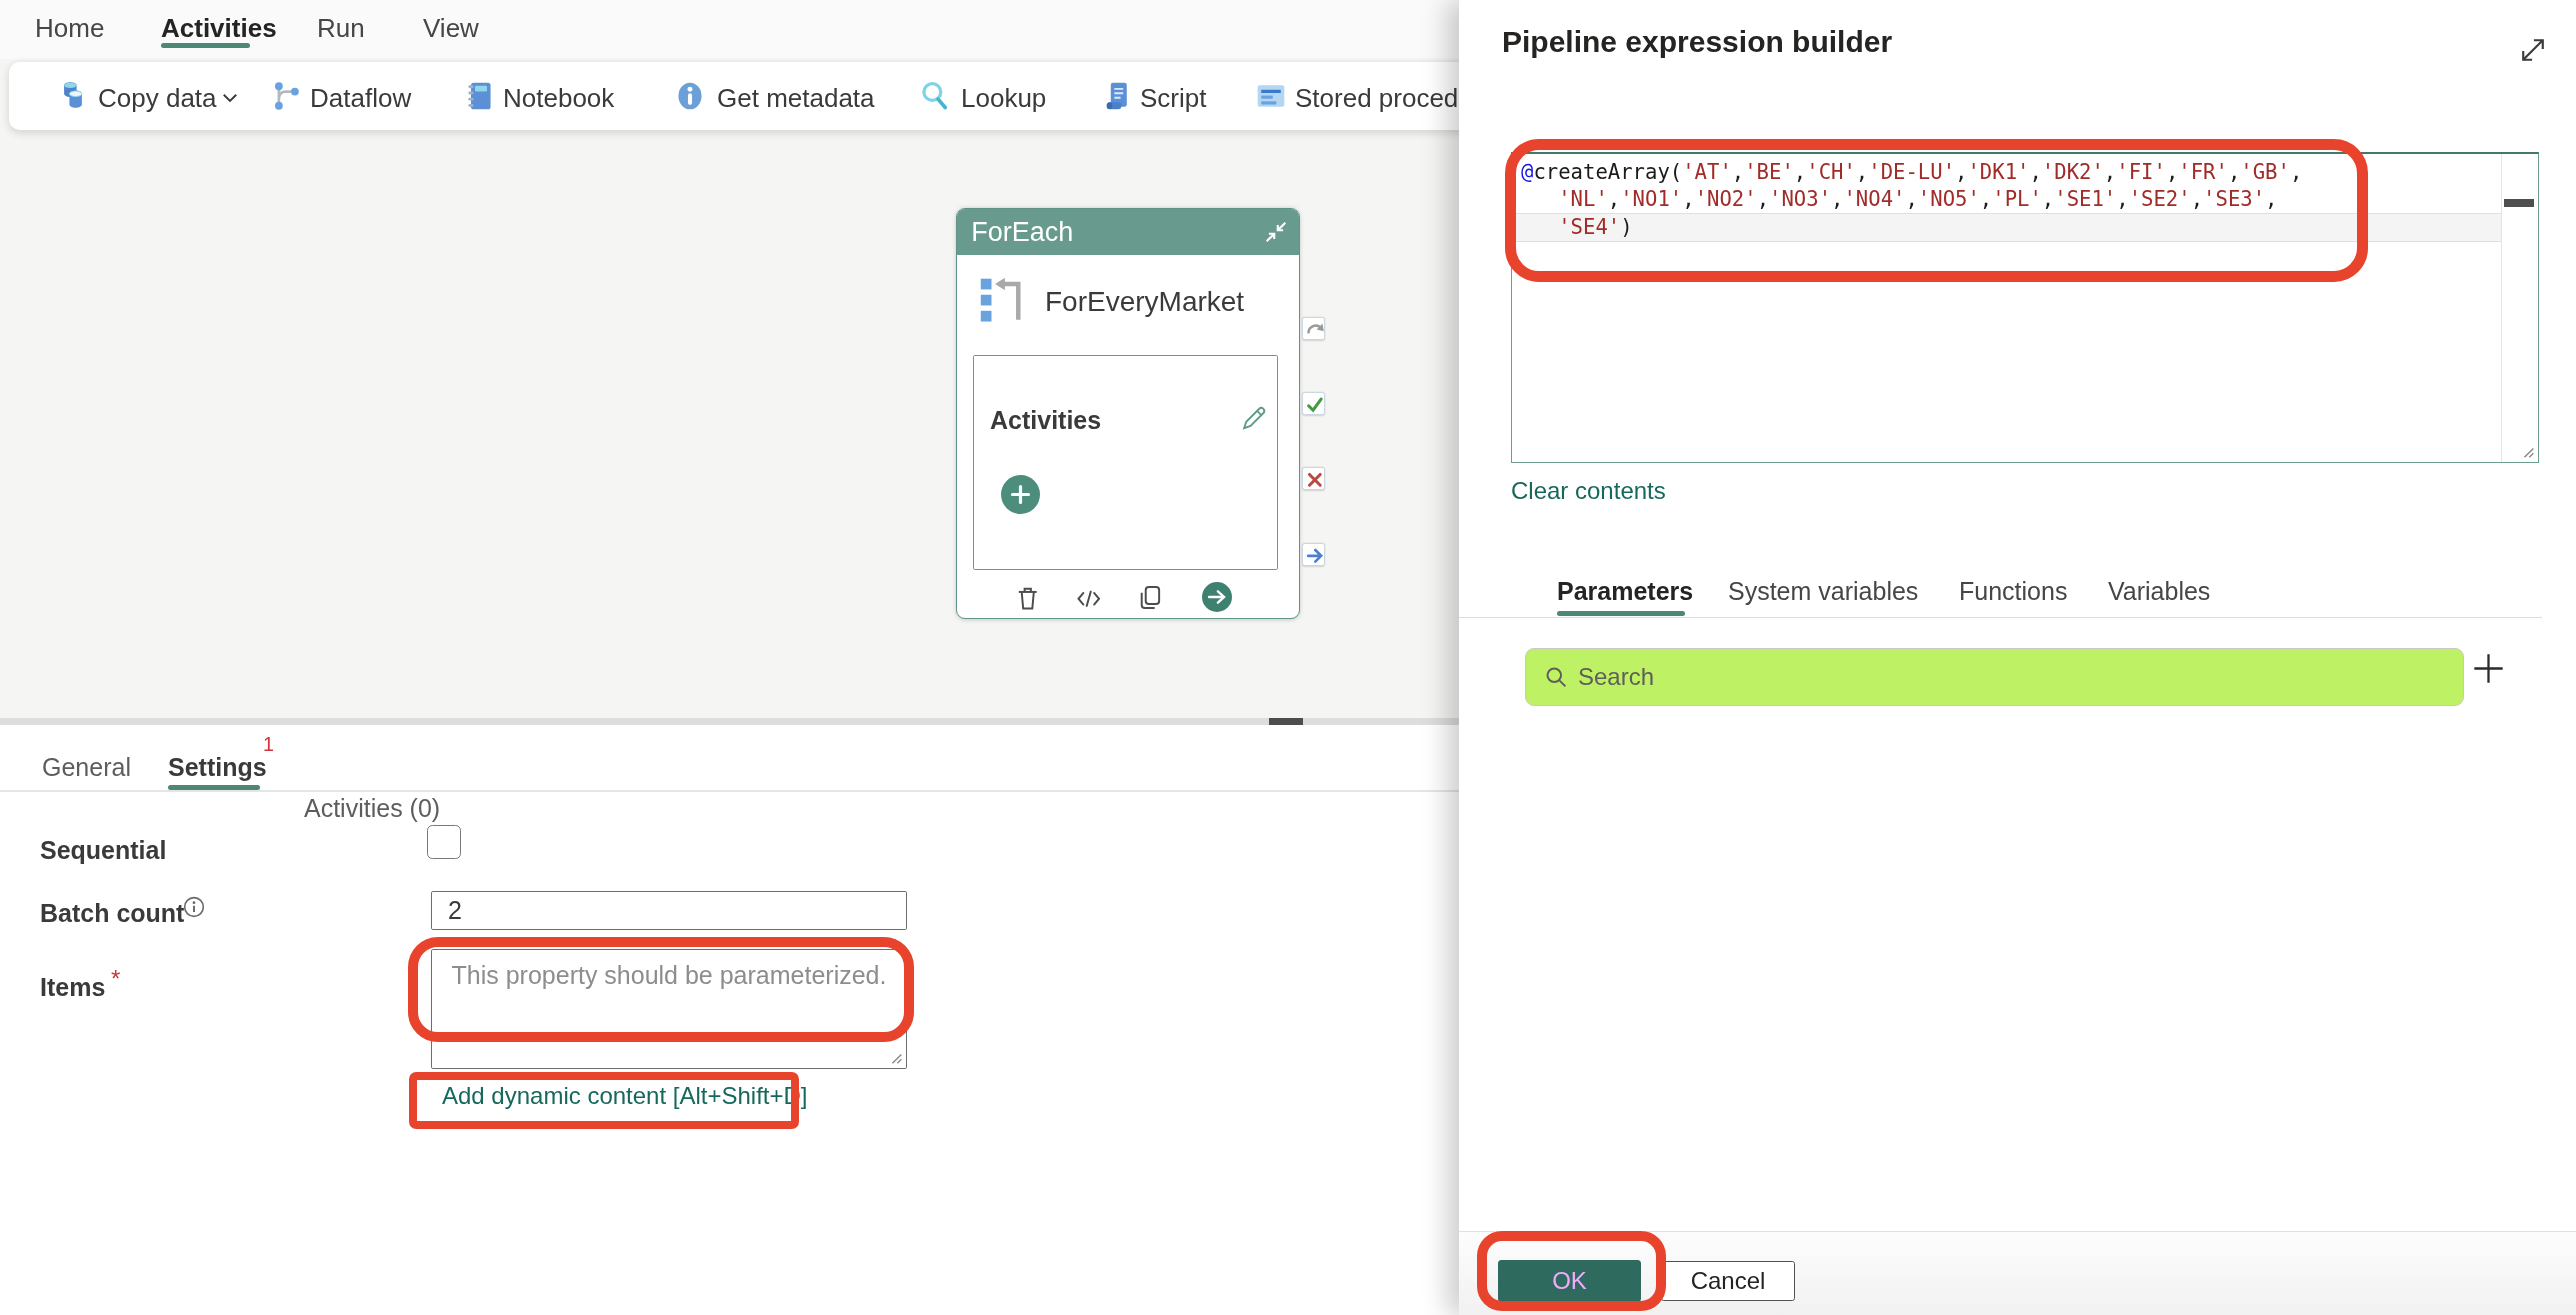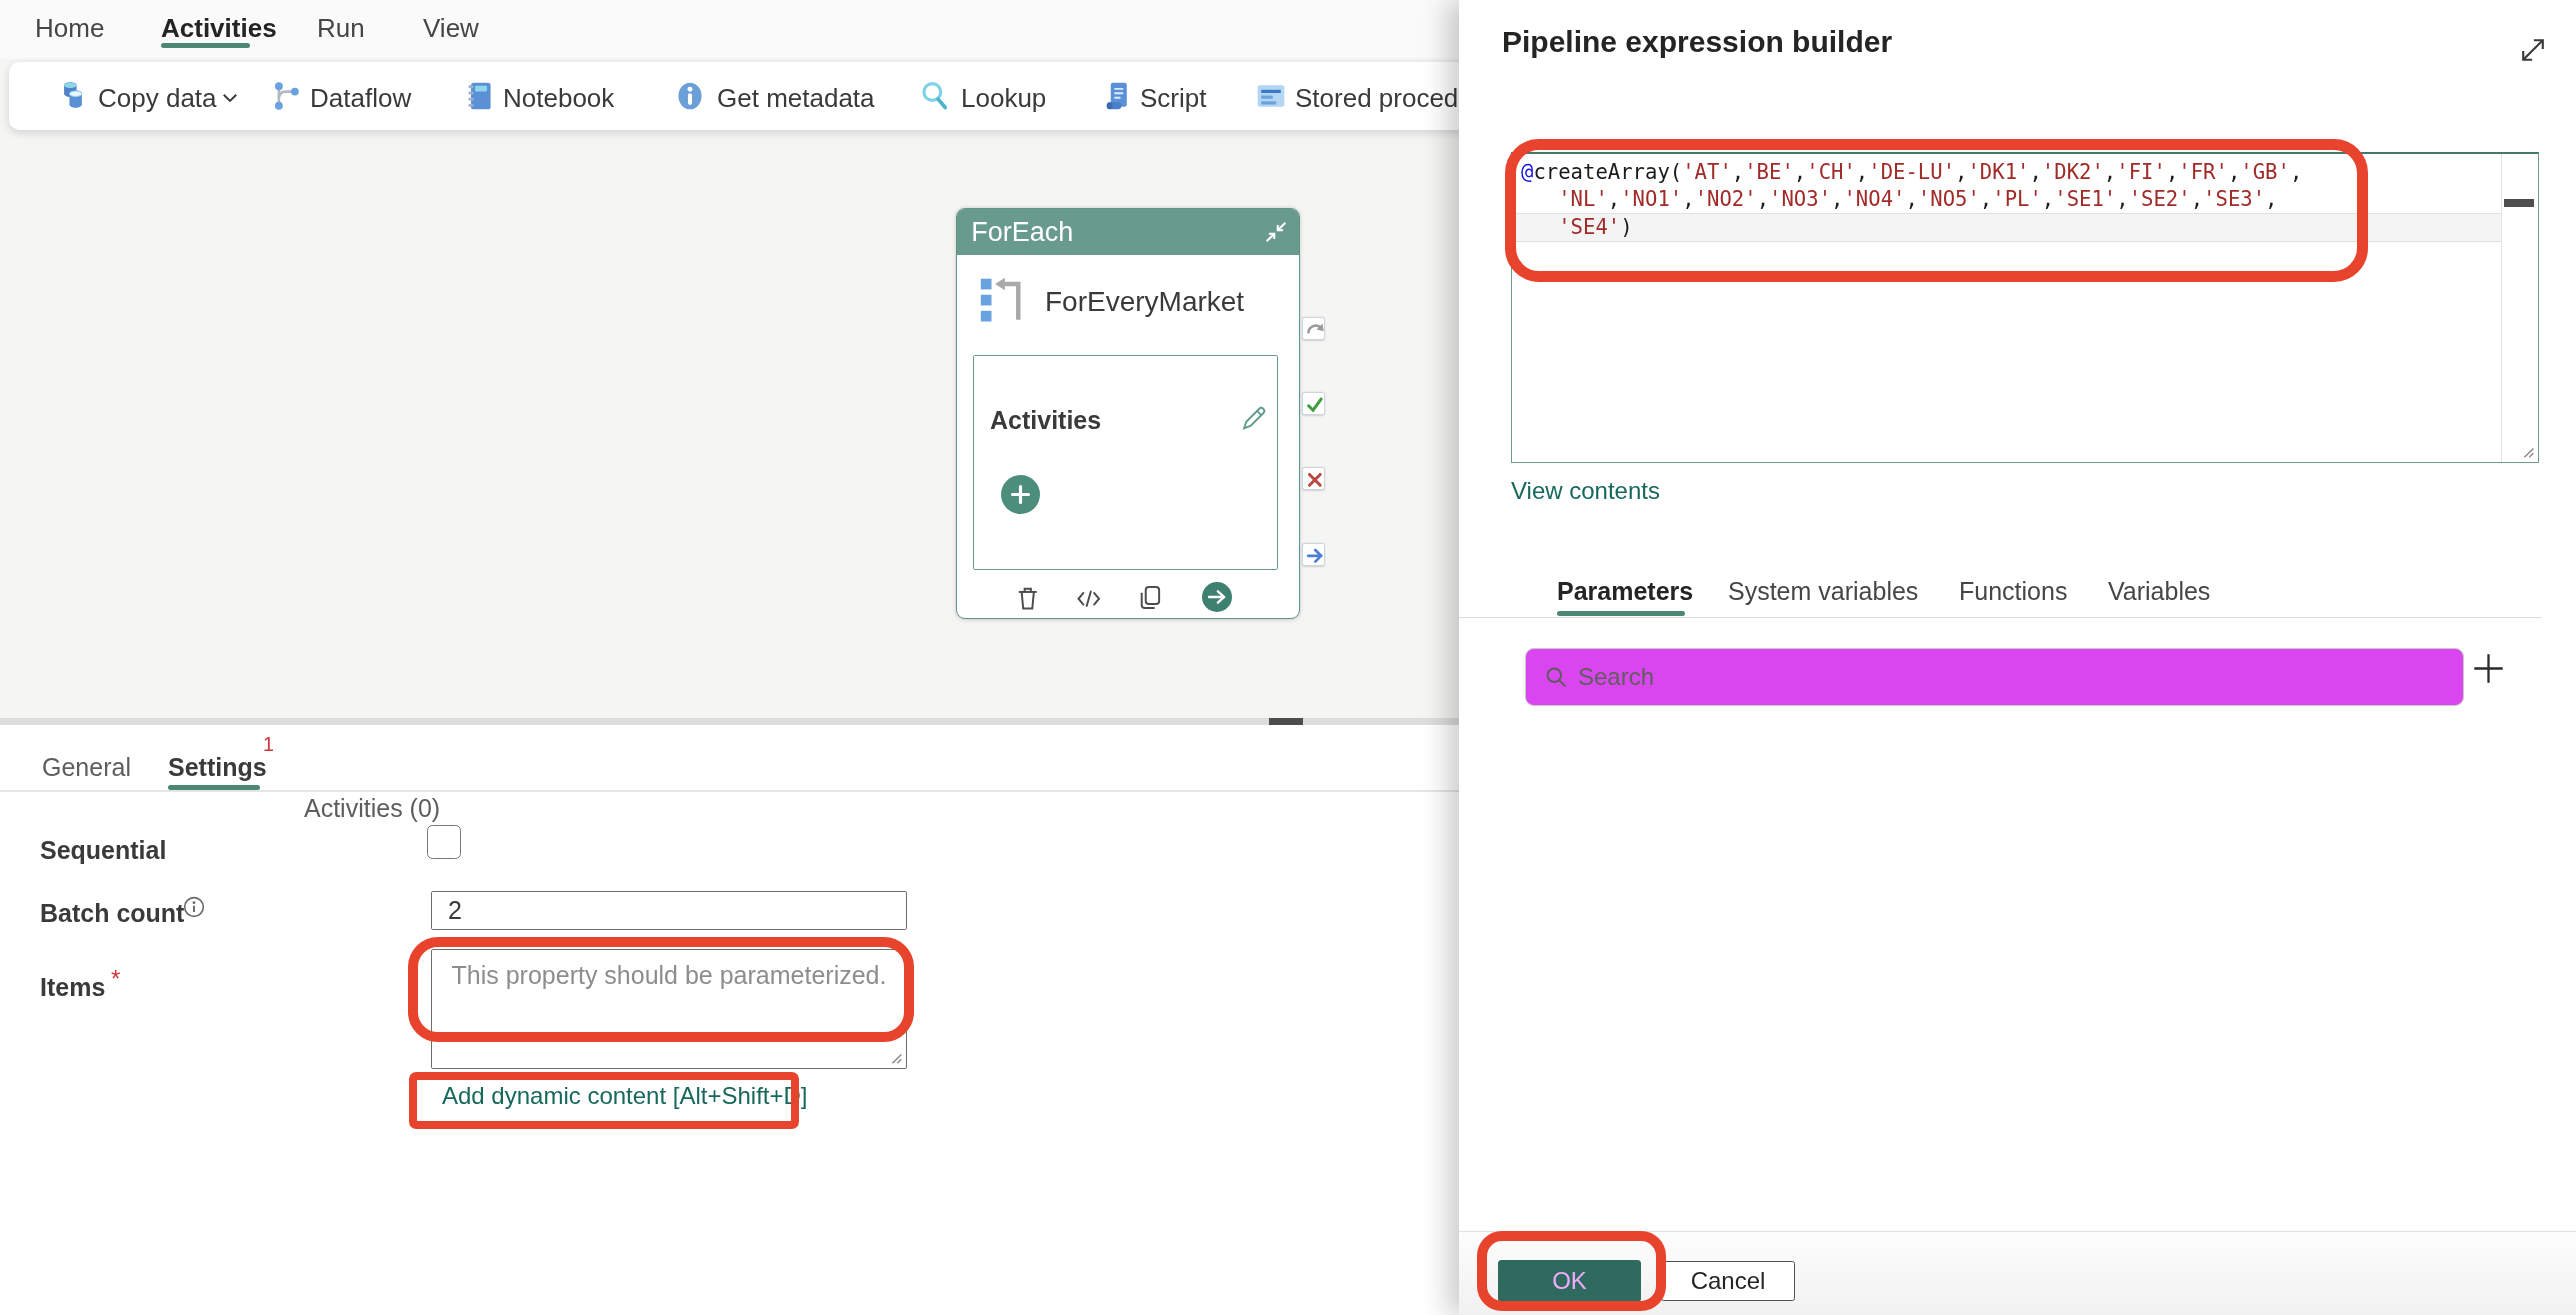--- a/index.html
+++ b/index.html
@@ -84,21 +84,21 @@
   .code-thumb { position:absolute; right:3.6px; top:45px; width:30px; height:8px; background:#4f4f4f; }
 
   .anno-expr { left:46px; top:139px; width:863px; height:143px; border-width:11.6px; border-radius:34px; z-index:11; }
   .clear-link { position:absolute; left:52px; top:477px; font-size:24px; color:#17685c; cursor:pointer; }
 
   .etab { position:absolute; top:577px; font-size:25px; color:#484644; cursor:pointer; }
   .etab.active { color:#252423; font-weight:700; }
   .etab-underline { position:absolute; left:98px; top:611px; width:128px; height:5.4px; background:#4d8876; border-radius:2.7px; }
   .etabs-divider { position:absolute; left:0; top:617px; width:1083px; height:0.9px; background:#dcdcdc; }
 
-  .search-box { position:absolute; left:66px; top:648px; width:939px; height:58px; border:0.9px solid #c8c8c6; border-radius:9px; background:#d946ef; }
+  .search-box { position:absolute; left:66px; top:648px; width:939px; height:58px; border:0.9px solid #c8c8c6; border-radius:9px; background:#bef264; }
   .search-ic { position:absolute; left:18px; top:16px; width:25px; height:25px; }
   .search-input { position:absolute; left:52px; top:1.8px; width:867px; height:52px; border:none; outline:none; font-family:"Liberation Sans",sans-serif; font-size:24px; color:#3b3a39; background:transparent; }
   .search-input::placeholder { color:#605e5c; }
   .plus-btn { position:absolute; left:1010px; top:649px; width:39px; height:39px; cursor:pointer; }
 
   .expr-footer-line { position:absolute; left:0; top:1231px; width:1117px; height:0.9px; background:#e0e0e0; }
   .expr-footer { position:absolute; left:0; top:1232px; width:1117px; height:84px; background:linear-gradient(180deg,#fdfdfd,#f1f1f1); }
   .ok-btn { position:absolute; left:39px; top:1260px; width:143px; height:42px; background:#2e6b5e; border:none; border-radius:3.6px; color:#f0abfc; font-family:"Liberation Sans",sans-serif; font-size:24px; cursor:pointer; }
   .cancel-btn { position:absolute; left:202px; top:1261px; width:134px; height:40px; background:#fff; border:1.8px solid #53514f; border-radius:2.7px; color:#252423; font-family:"Liberation Sans",sans-serif; font-size:24px; cursor:pointer; }
   .anno-ok { left:18px; top:1231px; width:189px; height:80px; border-width:10.7px; border-radius:25px; z-index:12; }
@@ -362,21 +362,21 @@
         <svg width="16" height="16" viewBox="0 0 18 18">
             <g stroke="#8a8886" stroke-width="1.6">
               <path d="M15 5 L5 15"></path>
               <path d="M15 10.5 L10.5 15"></path>
             </g>
           </svg>
       </span>
     </div>
     <div class="anno anno-expr"></div>
 
-    <span class="clear-link">View contents</span>
+    <span class="clear-link">Clear contents</span>
 
     <span class="etab active" style="left:98px;">Parameters</span>
     <span class="etab" style="left:269px;">System variables</span>
     <span class="etab" style="left:500px;">Functions</span>
     <span class="etab" style="left:649px;">Variables</span>
     <div class="etab-underline"></div>
     <div class="etabs-divider"></div>
 
     <div class="search-box">
       <span class="search-ic">

